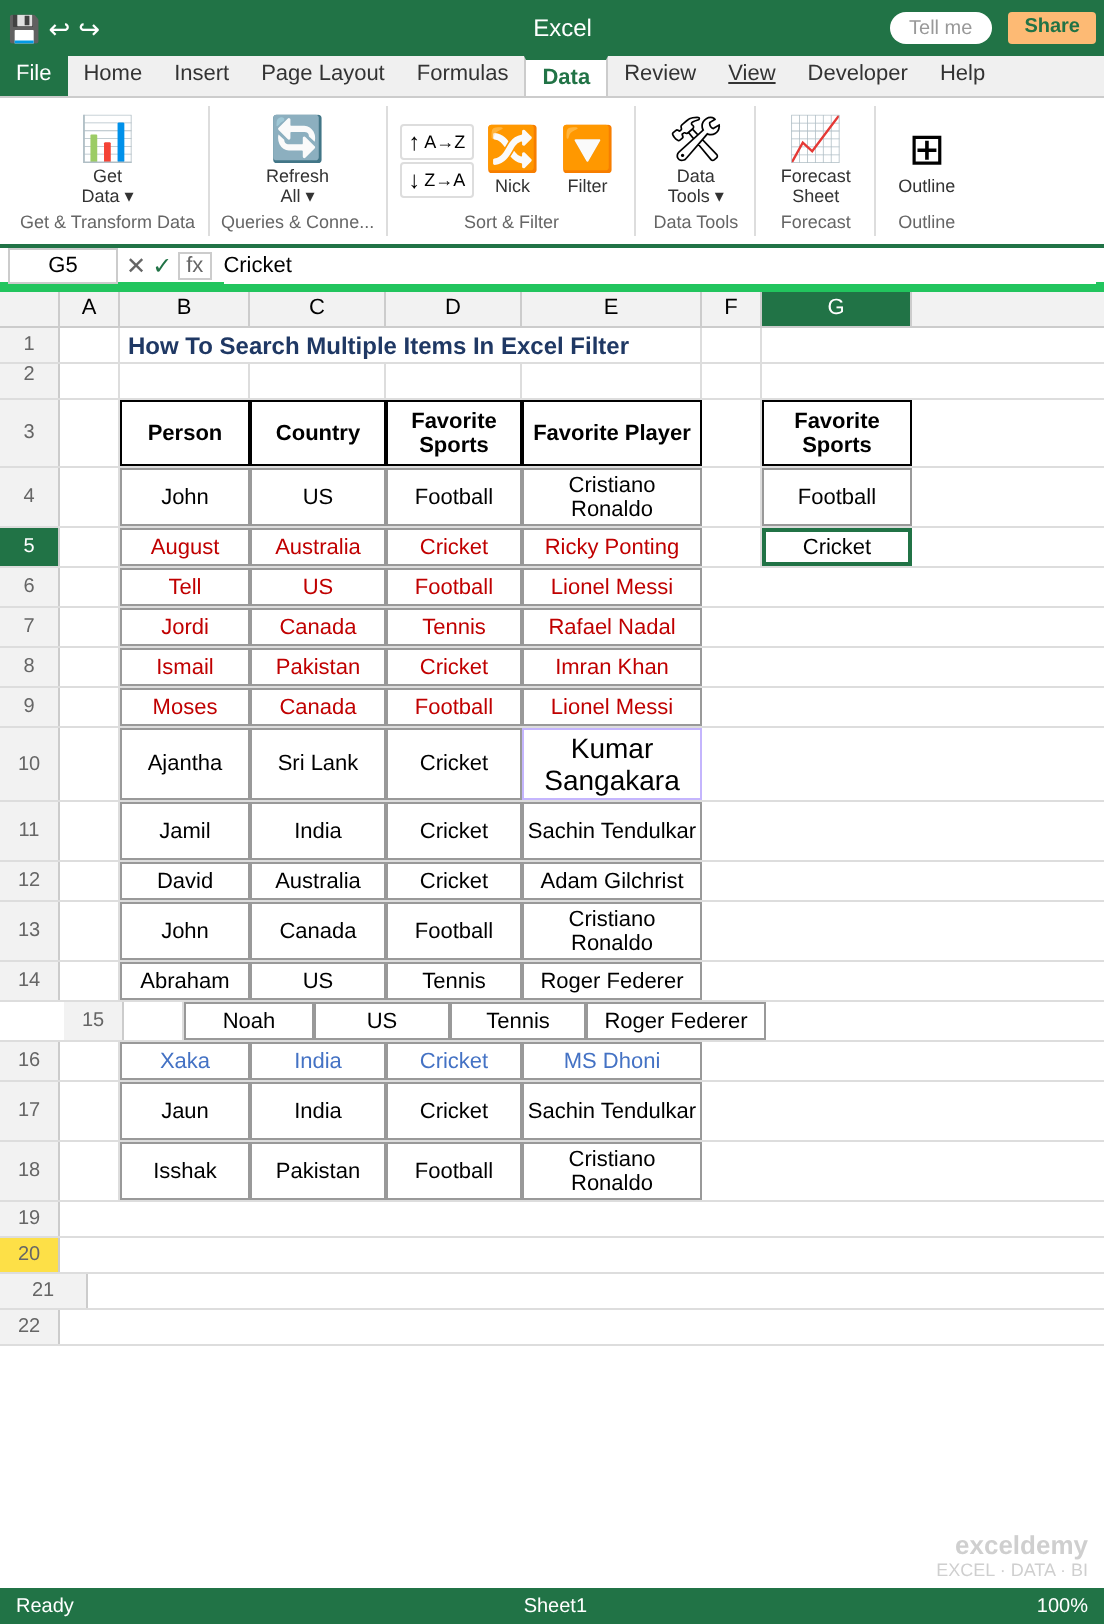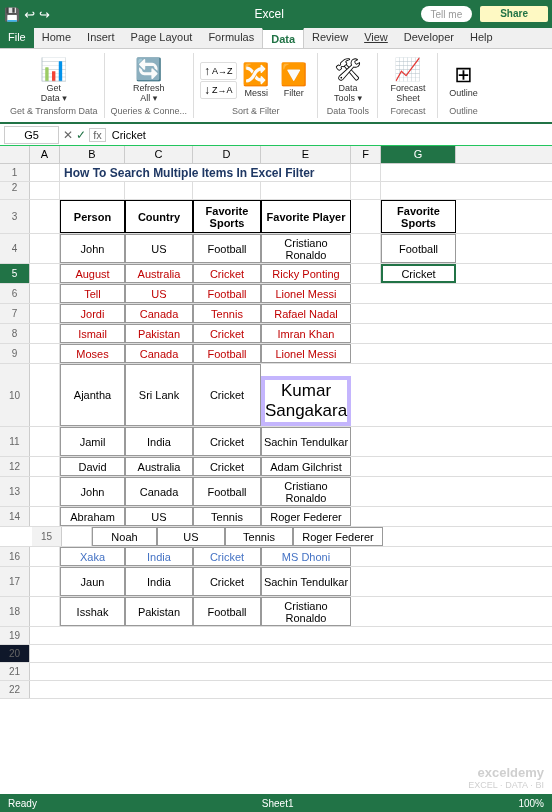--- a/index.html
+++ b/index.html
@@ -10,21 +10,21 @@
 
 <div style="width:552px; height:812px; position:relative; overflow:hidden; display:flex; flex-direction:column;">
 
   <div style="background:#217346; display:flex; align-items:center; height:28px; padding:0 4px;">
     <span style="color:#fff; font-size:13px; margin-right:4px; cursor:pointer;">💾</span>
     <span style="color:#fff; font-size:13px; margin-right:4px; cursor:pointer;">↩</span>
     <span style="color:#fff; font-size:13px; margin-right:8px; cursor:pointer;">↪</span>
     <span style="color:#fff; font-size:12px; margin-left: 60px; flex:1; text-align:center;">Excel</span>
     <div style="display:flex; gap:2px;">
       <span style="display:flex; align-items:center; background:#fff; border-radius:10px; padding:1px 10px; font-size:10px; color:#999; height:16px; cursor:text;">Tell me</span>
-      <span style="background:#fef9c3; color:#217346; font-size:10px; padding:2px 20px; border-radius:2px; cursor:pointer; font-weight:bold; margin-left:6px;">Share</span>
+      <span style="background:#fdba74; color:#217346; font-size:10px; padding:2px 8px; border-radius:2px; cursor:pointer; font-weight:bold; margin-left:6px;">Share</span>
     </div>
   </div>
 
   <div style="display:flex; background:#f0f0f0; border-bottom:1px solid #ccc;">
     <div style="padding:3px 8px; font-size:11px; background:#217346; color:#fff; cursor:pointer;">File</div>
     <div style="padding:3px 8px; font-size:11px; cursor:pointer; color:#333;">Home</div>
     <div style="padding:3px 8px; font-size:11px; cursor:pointer; color:#333;">Insert</div>
     <div style="padding:3px 8px; font-size:11px; cursor:pointer; color:#333;">Page Layout</div>
     <div style="padding:3px 8px; font-size:11px; cursor:pointer; color:#333;">Formulas</div>
     <div style="padding:3px 8px; font-size:11px; cursor:pointer; color:#217346; font-weight:bold; background:#fff; border-top:2px solid #217346; border-left:1px solid #ccc; border-right:1px solid #ccc;">Data</div>
@@ -63,21 +63,21 @@
             <span style="font-size:12px;">↑</span>
             <span style="font-size:9px;">A→Z</span>
           </div>
           <div style="display:flex; align-items:center; padding:1px 3px; cursor:pointer; font-size:10px; border:1px solid #ddd; border-radius:2px; gap:2px;">
             <span style="font-size:12px;">↓</span>
             <span style="font-size:9px;">Z→A</span>
           </div>
         </div>
         <div style="display:flex; flex-direction:column; align-items:center; padding:2px 4px; cursor:pointer;">
           <span style="font-size:22px;">🔀</span>
-          <span style="font-size:9px; color:#333;">Messi</span>
+          <span style="font-size:9px; color:#333;">Nick</span>
         </div>
         <div style="display:flex; flex-direction:column; align-items:center; padding:2px 4px; cursor:pointer;">
           <span style="font-size:22px;">🔽</span>
           <span style="font-size:9px; color:#333;">Filter</span>
         </div>
       </div>
       <div style="font-size:9px; color:#666; margin-top:1px;">Sort &amp; Filter</div>
     </div>
 
     <div style="display:flex; flex-direction:column; align-items:center; padding:2px 6px; border-right:1px solid #ddd; min-width:60px;">
@@ -104,21 +104,21 @@
       <div style="display:flex; flex:1; align-items:center;">
         <div style="display:flex; flex-direction:column; align-items:center; padding:2px 4px; cursor:pointer;">
           <span style="font-size:22px;">⊞</span>
           <span style="font-size:9px; color:#333;">Outline</span>
         </div>
       </div>
       <div style="font-size:9px; color:#666; margin-top:1px;">Outline</div>
     </div>
   </div>
 
-  <div style="display:flex; align-items:center; border-bottom:1px solid #22c55e; padding:1px 4px; background:#fff; height:22px;">
+  <div style="display:flex; align-items:center; border-bottom:5px solid #22c55e; padding:1px 4px; background:#fff; height:22px;">
     <input type="text" value="G5" style="width: 55px; border: 1px solid rgb(204, 204, 204); text-align: center; font-size: 11px; padding: 1px 2px; margin-right: 4px; height: 18px;">
     <span style="color:#666; font-size:12px; cursor:pointer; margin-right:3px;">✕</span>
     <span style="color:#217346; font-size:12px; cursor:pointer; margin-right:3px;">✓</span>
     <span style="color:#666; font-size:11px; cursor:pointer; margin-right:6px; border:1px solid #ccc; padding:0 3px;">fx</span>
     <input type="text" value="Cricket" style="flex: 1 1 0%; border: none; outline: none; font-size: 11px; height: 18px;">
   </div>
 
   <div style="flex:1; overflow:hidden; display:flex; flex-direction:column;">
 
     <div style="display:flex; background:#f2f2f2; border-bottom:1px solid #ccc; min-height:18px;">
@@ -229,21 +229,21 @@
         <div style="width:30px;"></div>
         <div style="width:75px;"></div>
       </div>
 
       <div style="display:flex; min-height:30px; border-bottom:1px solid #ddd;">
         <div style="width:30px; min-width:30px; text-align:center; font-size:10px; color:#666; border-right:1px solid #ccc; background:#f2f2f2; display:flex; align-items:center; justify-content:center;">10</div>
         <div style="width:30px; border-right:1px solid #ddd;"></div>
         <div style="width:65px; border:1px solid #999; font-size:11px; display:flex; align-items:center; justify-content:center;">Ajantha</div>
         <div style="width:68px; border:1px solid #999; font-size:11px; display:flex; align-items:center; justify-content:center;">Sri Lank</div>
         <div style="width:68px; border:1px solid #999; font-size:11px; display:flex; align-items:center; justify-content:center;">Cricket</div>
-        <div style="width:90px; border:4px solid #c4b5fd; font-size:17px; display:flex; align-items:center; justify-content:center; text-align:center; padding:1px;margin-top:12px;">Kumar Sangakara</div>
+        <div style="width:90px; border:1px solid #c4b5fd; font-size:14px; display:flex; align-items:center; justify-content:center; text-align:center; padding:1px;">Kumar Sangakara</div>
         <div style="width:30px;"></div>
         <div style="width:75px;"></div>
       </div>
 
       <div style="display:flex; min-height:30px; border-bottom:1px solid #ddd;">
         <div style="width:30px; min-width:30px; text-align:center; font-size:10px; color:#666; border-right:1px solid #ccc; background:#f2f2f2; display:flex; align-items:center; justify-content:center;">11</div>
         <div style="width:30px; border-right:1px solid #ddd;"></div>
         <div style="width:65px; border:1px solid #999; font-size:11px; display:flex; align-items:center; justify-content:center;">Jamil</div>
         <div style="width:68px; border:1px solid #999; font-size:11px; display:flex; align-items:center; justify-content:center;">India</div>
         <div style="width:68px; border:1px solid #999; font-size:11px; display:flex; align-items:center; justify-content:center;">Cricket</div>
@@ -327,25 +327,25 @@
         <div style="width:90px; border:1px solid #999; font-size:11px; display:flex; align-items:center; justify-content:center; text-align:center; padding:1px;">Cristiano Ronaldo</div>
         <div style="width:30px;"></div>
         <div style="width:75px;"></div>
       </div>
 
       <div style="display:flex; min-height:18px; border-bottom:1px solid #ddd;">
         <div style="width:30px; min-width:30px; text-align:center; font-size:10px; color:#666; border-right:1px solid #ccc; background:#f2f2f2; display:flex; align-items:center; justify-content:center;">19</div>
         <div style="flex:1;"></div>
       </div>
       <div style="display:flex; min-height:18px; border-bottom:1px solid #ddd;">
-        <div style="width:30px; min-width:30px; text-align:center; font-size:10px; color:#666; border-right:1px solid #ccc; background:#0f172a; display:flex; align-items:center; justify-content:center;">20</div>
+        <div style="width:30px; min-width:30px; text-align:center; font-size:10px; color:#666; border-right:1px solid #ccc; background:#fde047; display:flex; align-items:center; justify-content:center;">20</div>
         <div style="flex:1;"></div>
       </div>
       <div style="display:flex; min-height:18px; border-bottom:1px solid #ddd;">
-        <div style="width:30px; min-width:30px; text-align:center; font-size:10px; color:#666; border-right:1px solid #ccc; background:#f2f2f2; display:flex; align-items:center; justify-content:center;">21</div>
+        <div style="width:44px; min-width:30px; text-align:center; font-size:10px; color:#666; border-right:1px solid #ccc; background:#f2f2f2; display:flex; align-items:center; justify-content:center;">21</div>
         <div style="flex:1;"></div>
       </div>
       <div style="display:flex; min-height:18px; border-bottom:1px solid #ddd;">
         <div style="width:30px; min-width:30px; text-align:center; font-size:10px; color:#666; border-right:1px solid #ccc; background:#f2f2f2; display:flex; align-items:center; justify-content:center;">22</div>
         <div style="flex:1;"></div>
       </div>
 
     </div>
   </div>
 

